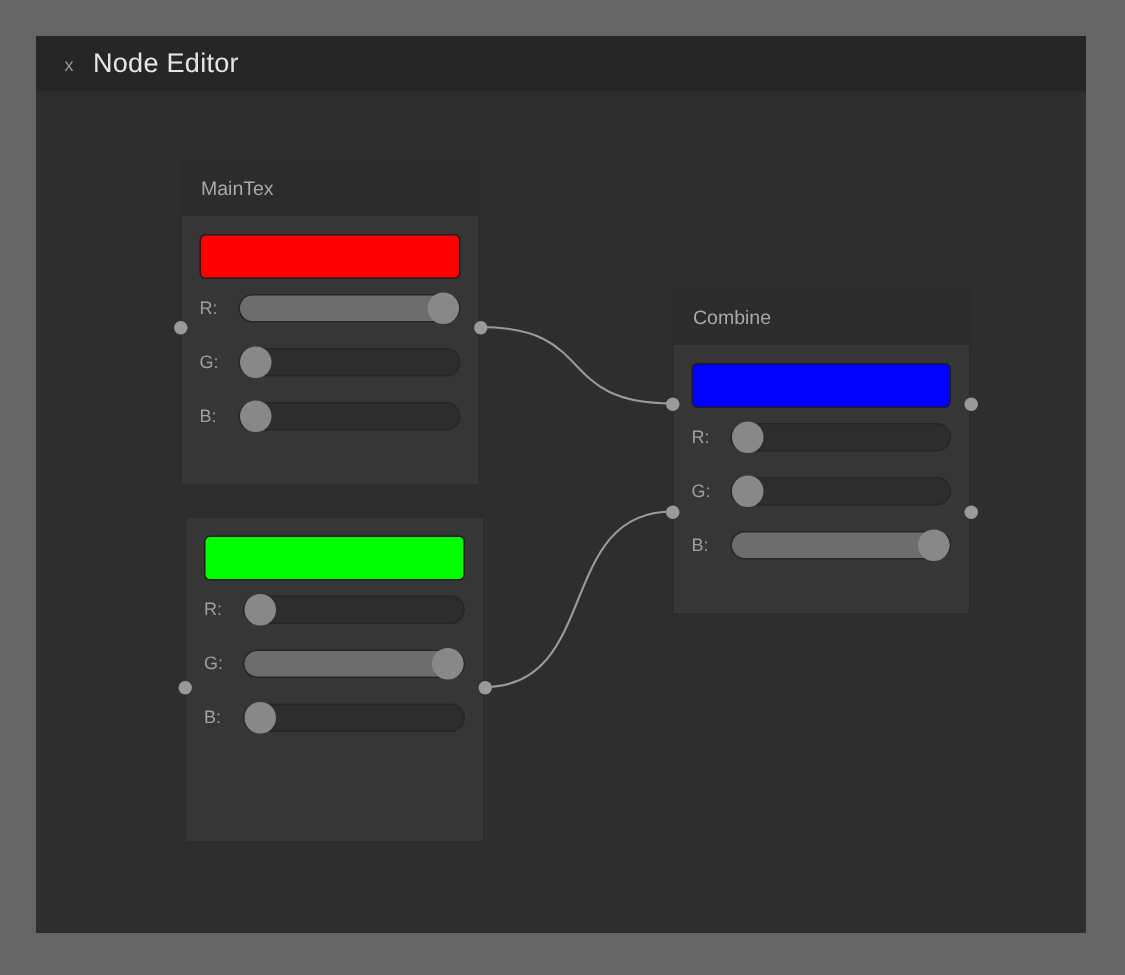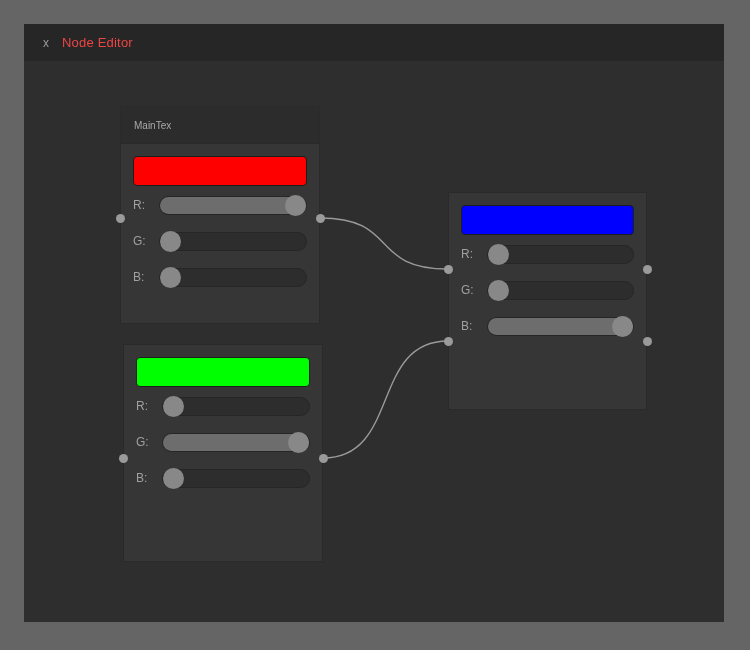--- a/index.html
+++ b/index.html
@@ -47,22 +47,22 @@
     line-height: 16px;
     text-align: center;
     color: #9a9a9a;
     font-size: 12px;
     cursor: pointer;
     user-select: none;
   }
 
   .win-title {
     margin-left: 8px;
-    color: #ef4444;
-    font-size: 13px;
+    color: #e5e5e5;
+    font-size: 18px;
     letter-spacing: .2px;
     user-select: none;
     text-align: center;
   }
 
   
   .canvas {
     position: absolute;
     left: 0;
     top: 37px;
@@ -94,21 +94,21 @@
     background: #2c2c2c;
     border-bottom: 1px solid #2a2a2a;
     display: flex;
     align-items: center;
     box-sizing: border-box;
   }
 
   .node-title {
     margin-left: 13px;
     color: #a9a9a9;
-    font-size: 10px;
+    font-size: 13px;
     user-select: none;
   }
 
   .node-body {
     padding: 12px 12px 0 12px;
   }
 
   .swatch {
     height: 30px;
     border: 1px solid #1d1d1d;
@@ -242,20 +242,23 @@
               <div class="slider-row">
                 <div class="slider-label">B:</div>
                 <div class="slider">
                   <div class="slider-fill" style="width: 0%;"></div>
                   <div class="slider-knob" style="left: calc(0% + 10.5px);"></div>
                 </div>
               </div>
             </div>
           </div>
           <div class="node" style="left: 424px; top: 131px; width: 199px; height: 218px;">
+            <div class="node-header">
+              <div class="node-title">Combine</div>
+            </div>
             <div class="node-body">
               <div class="swatch" style="background: rgb(0, 0, 255);"></div>
               <div class="slider-row">
                 <div class="slider-label">R:</div>
                 <div class="slider">
                   <div class="slider-fill" style="width: 0%;"></div>
                   <div class="slider-knob" style="left: calc(0% + 10.5px);"></div>
                 </div>
               </div>
               <div class="slider-row">

